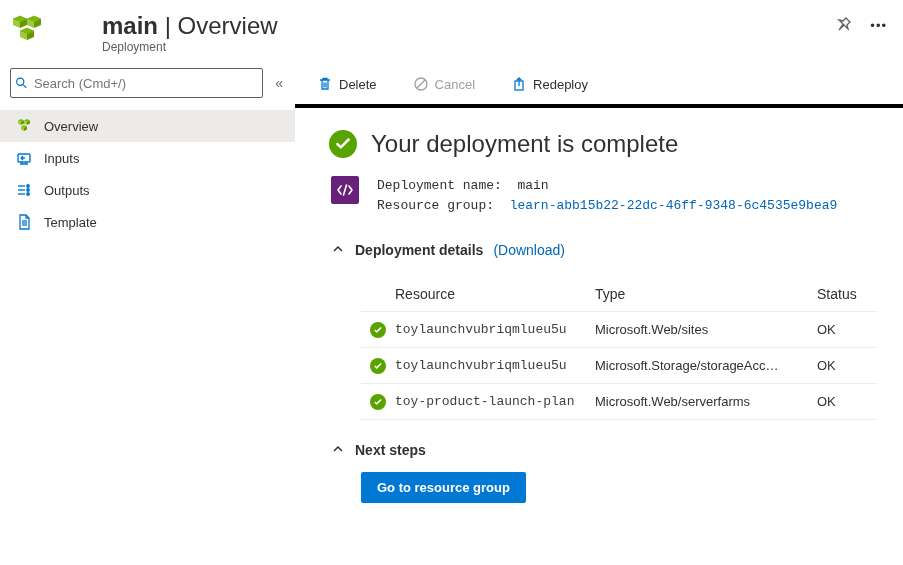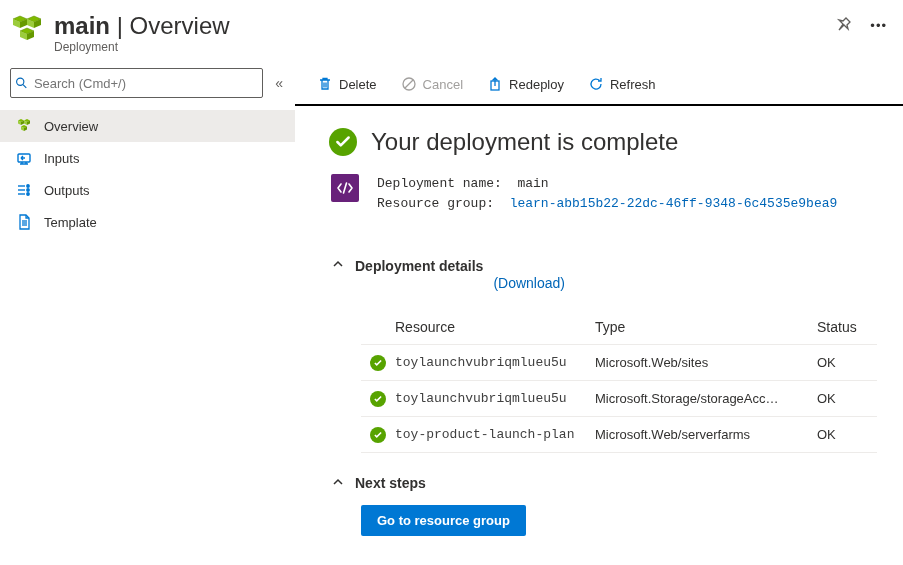--- a/index.html
+++ b/index.html
@@ -17,21 +17,21 @@
     display: flex;
     align-items: flex-start;
     padding: 12px 16px 10px 10px;
     gap: 10px;
   }
   .header-icon {
     width: 34px; height: 34px;
     flex-shrink: 0;
     margin-top: 2px;
   }
-  .header-text { flex: 1; }
+  .header-text { flex: 1; margin-left: 48px; }
   .header-title {
     font-size: 24px;
     font-weight: 400;
     line-height: 28px;
     color: #323130;
   }
   .header-title .bold { font-weight: 700; }
   .header-sub {
     font-size: 12px;
     color: #605e5c;
@@ -96,22 +96,22 @@
   .main {
     flex: 1;
     display: flex;
     flex-direction: column;
     overflow: hidden;
   }
   .toolbar {
     display: flex;
     align-items: center;
     padding: 8px 12px;
-    gap: 4px;
-    border-bottom: 2px solid #000000;
+    gap: 16px;
+    border-bottom: 4px solid #000000;
   }
   .toolbar-btn {
     display: flex;
     align-items: center;
     gap: 6px;
     padding: 4px 10px;
     cursor: pointer;
     font-size: 13px;
     border-radius: 2px;
   }
@@ -152,21 +152,21 @@
   .section-header {
     display: flex;
     align-items: center;
     gap: 10px;
     cursor: pointer;
     font-size: 14px;
     padding: 4px 0;
   }
   .section-header .chev { font-size: 13px; color: #323130; width:14px; text-align:center; }
   .section-header .title { font-weight: 700; }
-  .section-header .dl { color: #0066b8; font-weight: 400; margin-top: 35px; }
+  .section-header .dl { color: #0066b8; font-weight: 400; }
   .table {
     margin-top: 14px;
     margin-left: 30px;
     width: calc(100% - 30px);
   }
   .trow {
     display: flex;
     align-items: center;
     min-height: 36px;
     border-bottom: 1px solid #edebe9;
@@ -328,27 +328,20 @@
         </svg>
         <span>Cancel</span>
       </div>
       <div class="toolbar-btn">
         <svg width="16" height="16" viewBox="0 0 16 16" fill="none" stroke="#0078d4" stroke-width="1.3">
           <rect x="4" y="5" width="8" height="9"></rect>
             <path d="M8 10 V2 M5.5 4.5 L8 2 L10.5 4.5"></path>
         </svg>
         <span>Redeploy</span>
       </div>
-      <div class="toolbar-btn">
-        <svg width="16" height="16" viewBox="0 0 16 16" fill="none" stroke="#0078d4" stroke-width="1.3">
-          <path d="M13 8 a5 5 0 1 1 -1.5 -3.5"></path>
-            <path d="M13 2 v3 h-3"></path>
-        </svg>
-        <span>Refresh</span>
-      </div>
     </div>
 
     <div class="content">
       <div class="status-row">
         <div class="check-circle">
           <svg width="18" height="18" viewBox="0 0 16 16">
               <path d="M3 8 l3 3 l7 -7" fill="none" stroke="#fff" stroke-width="2.2" stroke-linecap="round" stroke-linejoin="round"></path>
             </svg>
         </div>
         <div class="status-title">Your deployment is complete</div>

